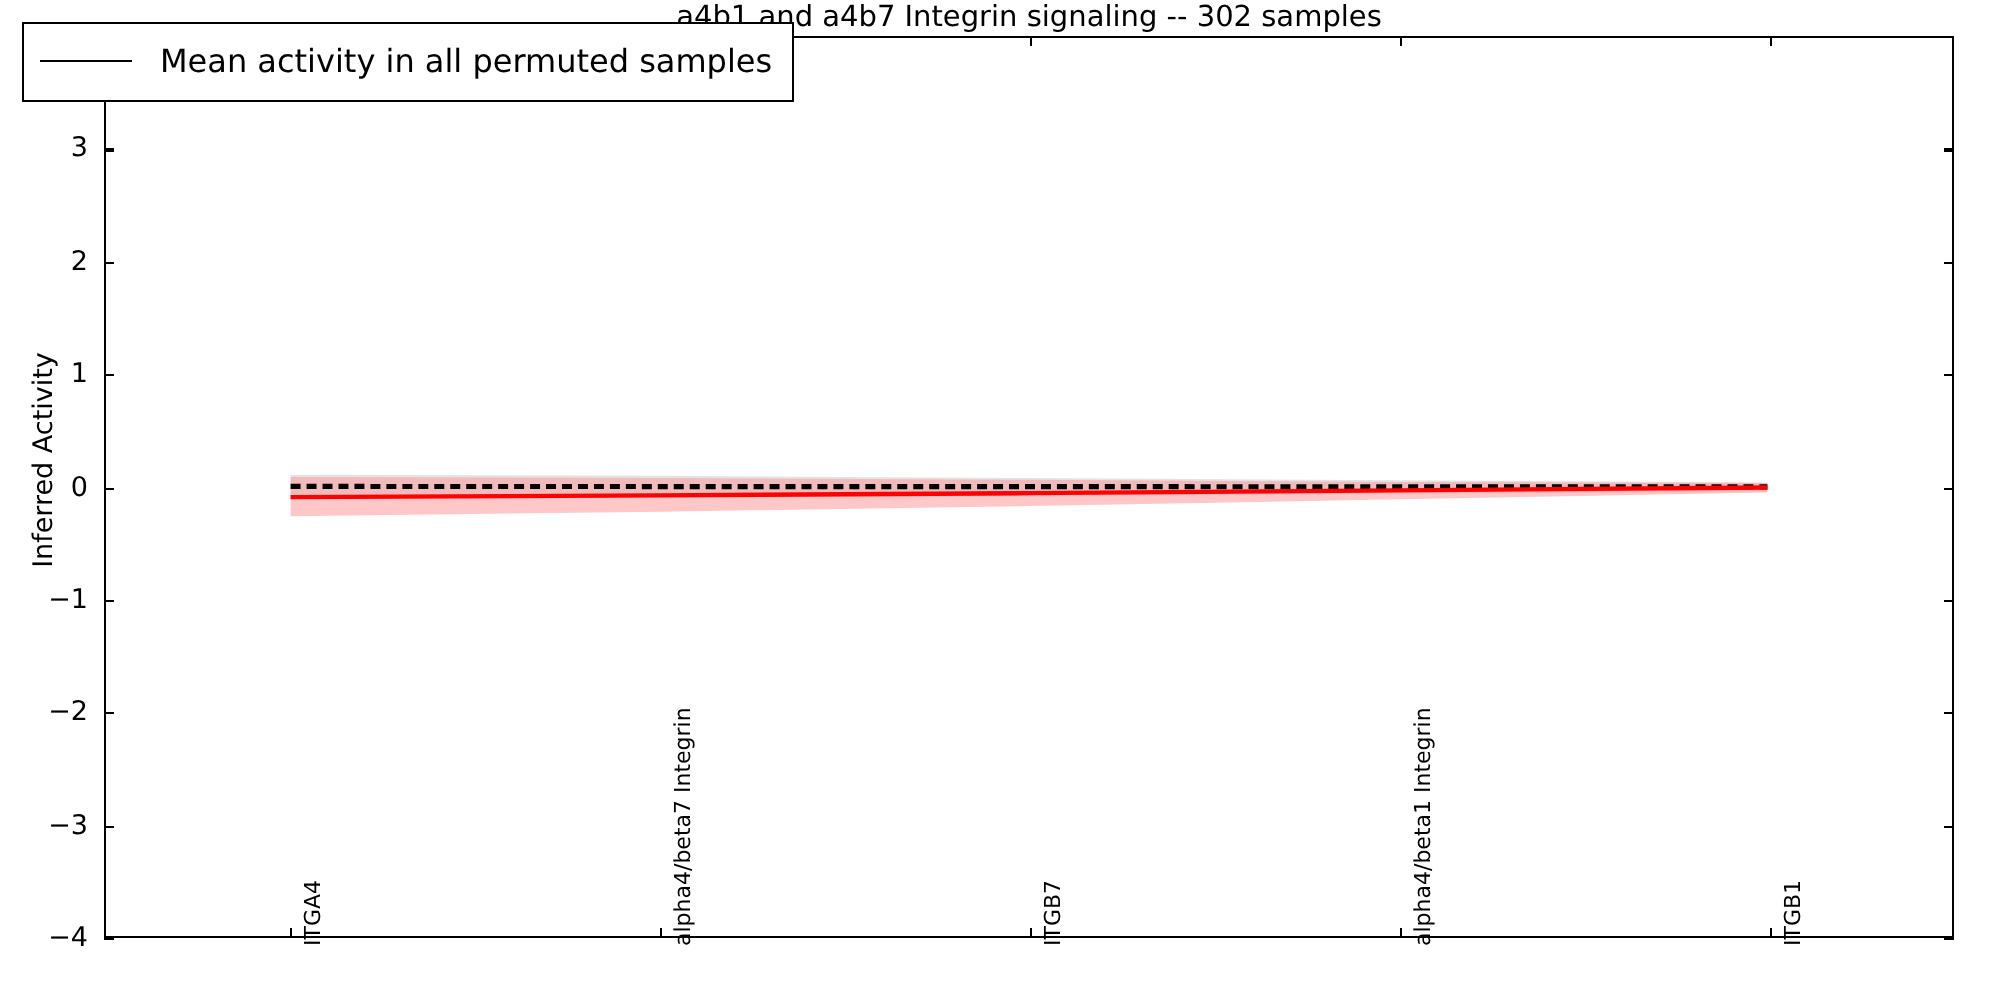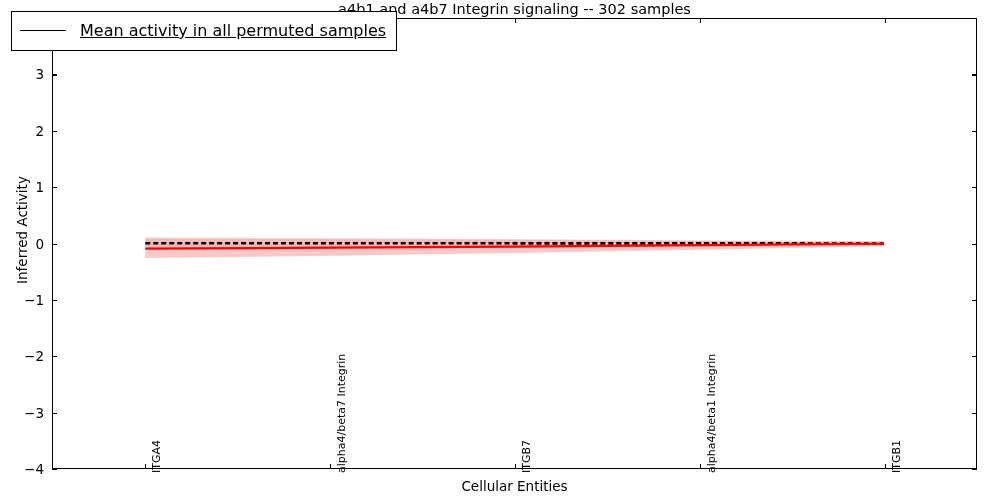--- a/index.html
+++ b/index.html
@@ -70,35 +70,34 @@
     padding:5px 10px 6px 8px;
     z-index:6;
   }
   .legend-row{
     display:flex;align-items:center;height:27px;
   }
   .legend-swatch{
     width:46px;height:0;border-top-width:1.4px;border-top-style:solid;
     margin-right:14px;flex:none;
   }
-  .legend-text{font-size:16px;color:#000;white-space:nowrap;text-decoration:underline;}
+  .legend-text{font-size:16px;color:#000;white-space:nowrap;}
 
   
   .band-svg{position:absolute;left:0;top:0;width:100%;height:100%;}
 </style>
 </head>
 <body>
 
 <div id="figure">
 
   <div id="chart-title">a4b1 and a4b7 Integrin signaling -- 302 samples</div>
 
   <div id="ylabel">Inferred Activity</div>
 
-  <div id="xlabel">Cellular Entities</div>
 
   <div id="plot-area">
     <svg class="band-svg" id="bands-svg" viewBox="0 0 925 451" preserveAspectRatio="none">
         <polygon points="92.50,219.30 277.50,219.86 462.50,220.99 647.50,222.12 832.50,223.25 832.50,227.75 647.50,228.88 462.50,230.01 277.50,230.57 92.50,231.14" fill="#cccccc" fill-opacity="0.55" stroke="none"></polygon>
         <polygon points="92.50,220.43 277.50,220.99 462.50,221.84 647.50,222.96 832.50,223.53 832.50,228.32 647.50,231.70 462.50,235.08 277.50,237.90 92.50,240.16" fill="#ff9999" fill-opacity="0.55" stroke="none"></polygon>
         <polyline points="92.50,225.22 277.50,225.27 462.50,225.33 647.50,225.39 832.50,225.44" fill="none" stroke="#000000" stroke-width="2.6" stroke-dasharray="5,3"></polyline>
         <polyline points="92.50,230.57 277.50,229.73 462.50,228.60 647.50,227.19 832.50,225.78" fill="none" stroke="#ff0000" stroke-width="2.2"></polyline>
       </svg>
   </div>
 

